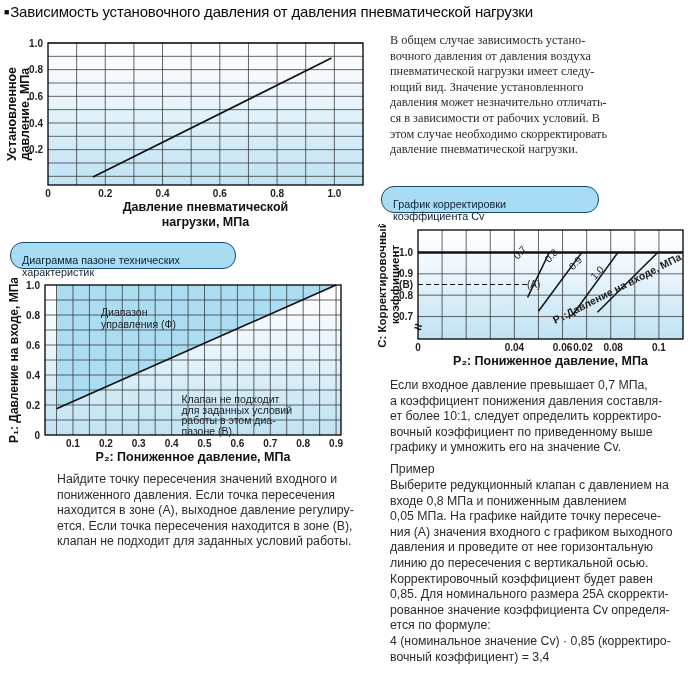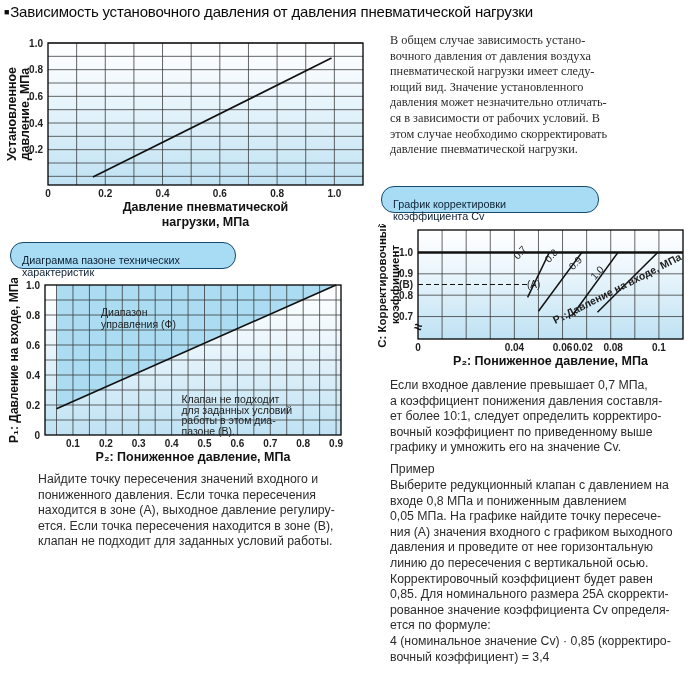--- a/index.html
+++ b/index.html
@@ -17,21 +17,21 @@
     position:absolute;background:#a7dcf4;border:1.6px solid #17496b;border-radius:13px;
     font-weight:normal;font-size:10.8px;line-height:11.4px;color:#0d2033;
     padding:1px 8px 1px 11px;white-space:pre-line;box-sizing:border-box;
   }
   .callout-left{left:10px;top:242px;width:226px;height:27px;}
   .callout-right{left:381px;top:186px;width:218px;height:27px;}
   .para{
     position:absolute;font-size:12.3px;line-height:15.6px;color:#2b2b2b;white-space:pre-line;
   }
   .intro{left:390px;top:33px;width:302px;font-family:Liberation Serif, serif;}
-  .left-bottom{left:38px;top:472px;width:340px;}
+  .left-bottom{left:57px;top:472px;width:340px;}
   .right-mid{left:390px;top:378px;width:304px;}
   .example-heading{left:390px;top:462px;width:200px;}
   .example-body{left:390px;top:478px;width:304px;}
 </style>
 </head>
 <body>
 
 <div class="page">
 
   <div class="title-row">

